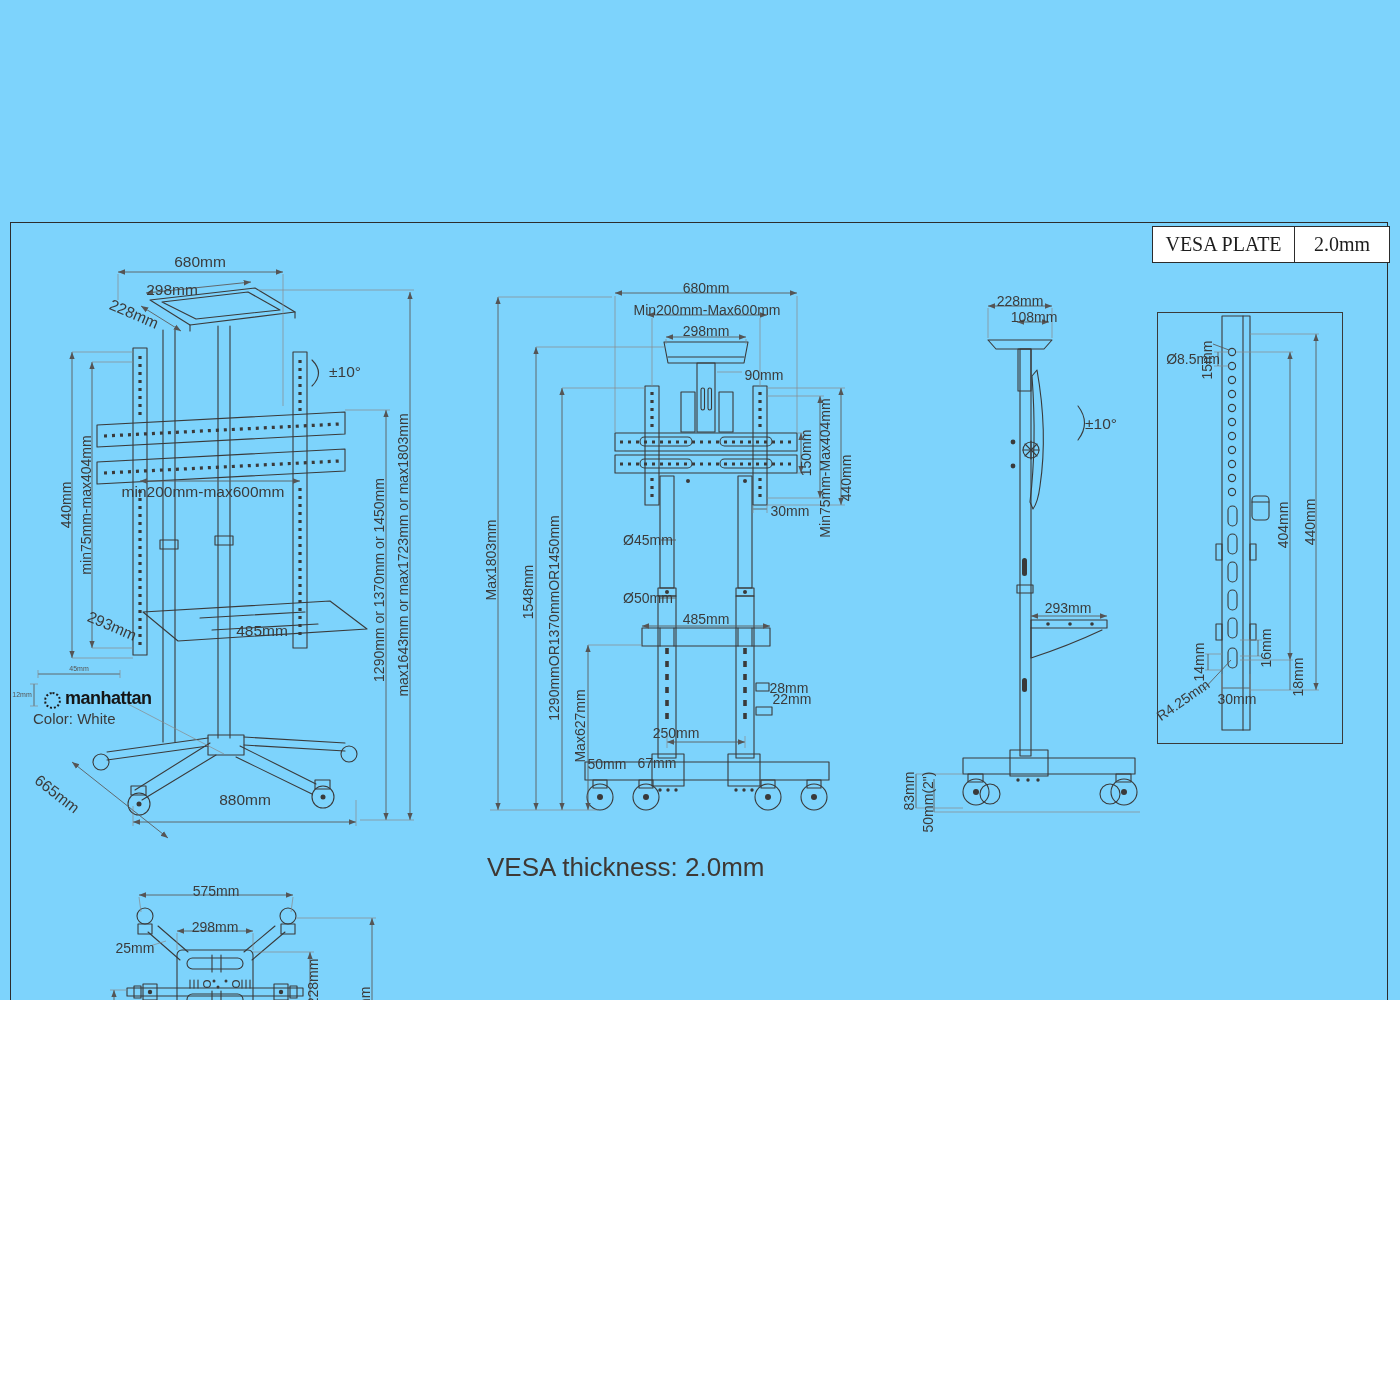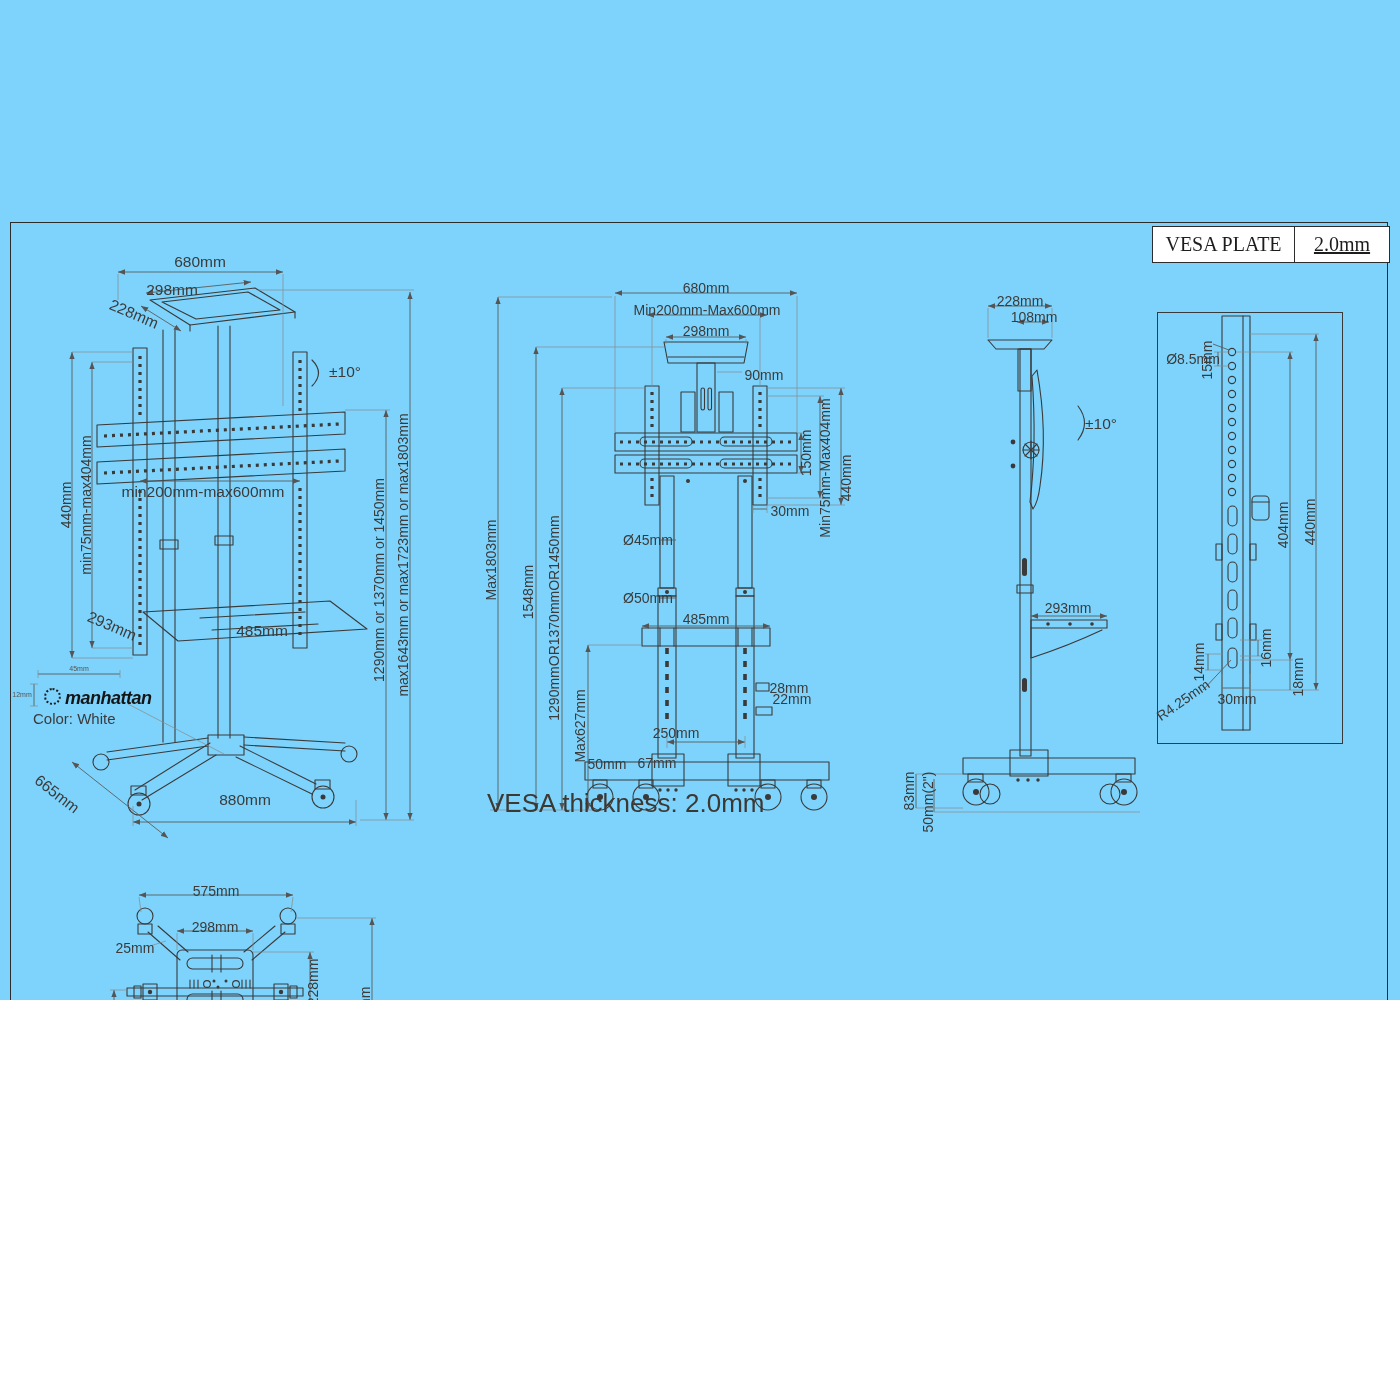--- a/index.html
+++ b/index.html
@@ -26,23 +26,23 @@
   .tiny{font-size:7px;color:#555;}
   .noteL{position:absolute;font-size:26px;color:#3e3833;white-space:nowrap;line-height:1.25;}
   
   .frame{position:absolute;left:10px;top:222px;width:1378px;height:950px;
          border:1.8px solid #2c2c2c;box-sizing:border-box;}
   .tb{position:absolute;left:1152px;top:226px;width:238px;height:37px;border:1.6px solid #2c2c2c;
       box-sizing:border-box;display:flex;background:#fff;}
   .tb .c{display:flex;align-items:center;justify-content:center;
          font-family:"Liberation Serif",serif;font-size:20px;color:#1d1d1d;}
   .tb .c1{flex:1.5;border-right:1.6px solid #2c2c2c;}
-  .tb .c2{flex:1;text-decoration:underline;}
+  .tb .c2{flex:1;}
   
-  .logo{position:absolute;left:44px;top:688px;display:flex;align-items:flex-start;gap:4px;font-style:italic;}
+  .logo{position:absolute;left:44px;top:688px;display:flex;align-items:flex-end;gap:4px;}
   .logo .ic{width:13px;height:13px;border:2px dotted #1c1c1c;border-radius:50%;display:inline-block;}
   .logo .tx{font-size:18px;font-weight:bold;color:#151515;letter-spacing:-.5px;}
   .colornote{position:absolute;left:33px;top:710px;font-size:15px;color:#3b3b3b;}
   .detailbox{position:absolute;left:1157px;top:312px;width:186px;height:432px;
              border:1.2px solid #3a3a3a;box-sizing:border-box;}
 </style>
 </head>
 <body>
 
 <div class="canvas">
@@ -444,21 +444,21 @@
   <div class="detailbox"></div>
 
   <span class="lbl tiny" style="left:79px;top:668px">45mm</span>
   <span class="lbl tiny" style="left:22px;top:694px">12mm</span>
   <div class="logo">
     <span class="ic"></span>
     <span class="tx">manhattan</span>
   </div>
   <div class="colornote">Color: White</div>
 
-  <div class="noteL" style="left:487px;top:787px">VESA thickness: 2.0mm</div>
+  <div class="noteL" style="left:487px;top:851px">VESA thickness: 2.0mm</div>
 
   <span class="lbl big" style="left:200px;top:262px">680mm</span>
   <span class="lbl big" style="left:172px;top:290px">298mm</span>
   <span class="lbl big sl" style="left:134px;top:314px">228mm</span>
   <span class="lbl v" style="left:66px;top:505px">440mm</span>
   <span class="lbl v" style="left:86px;top:505px">min75mm-max404mm</span>
   <span class="lbl big" style="left:345px;top:372px">±10°</span>
   <span class="lbl big" style="left:203px;top:492px">min200mm-max600mm</span>
   <span class="lbl big sl" style="left:112px;top:626px">293mm</span>
   <span class="lbl big" style="left:262px;top:631px">485mm</span>

